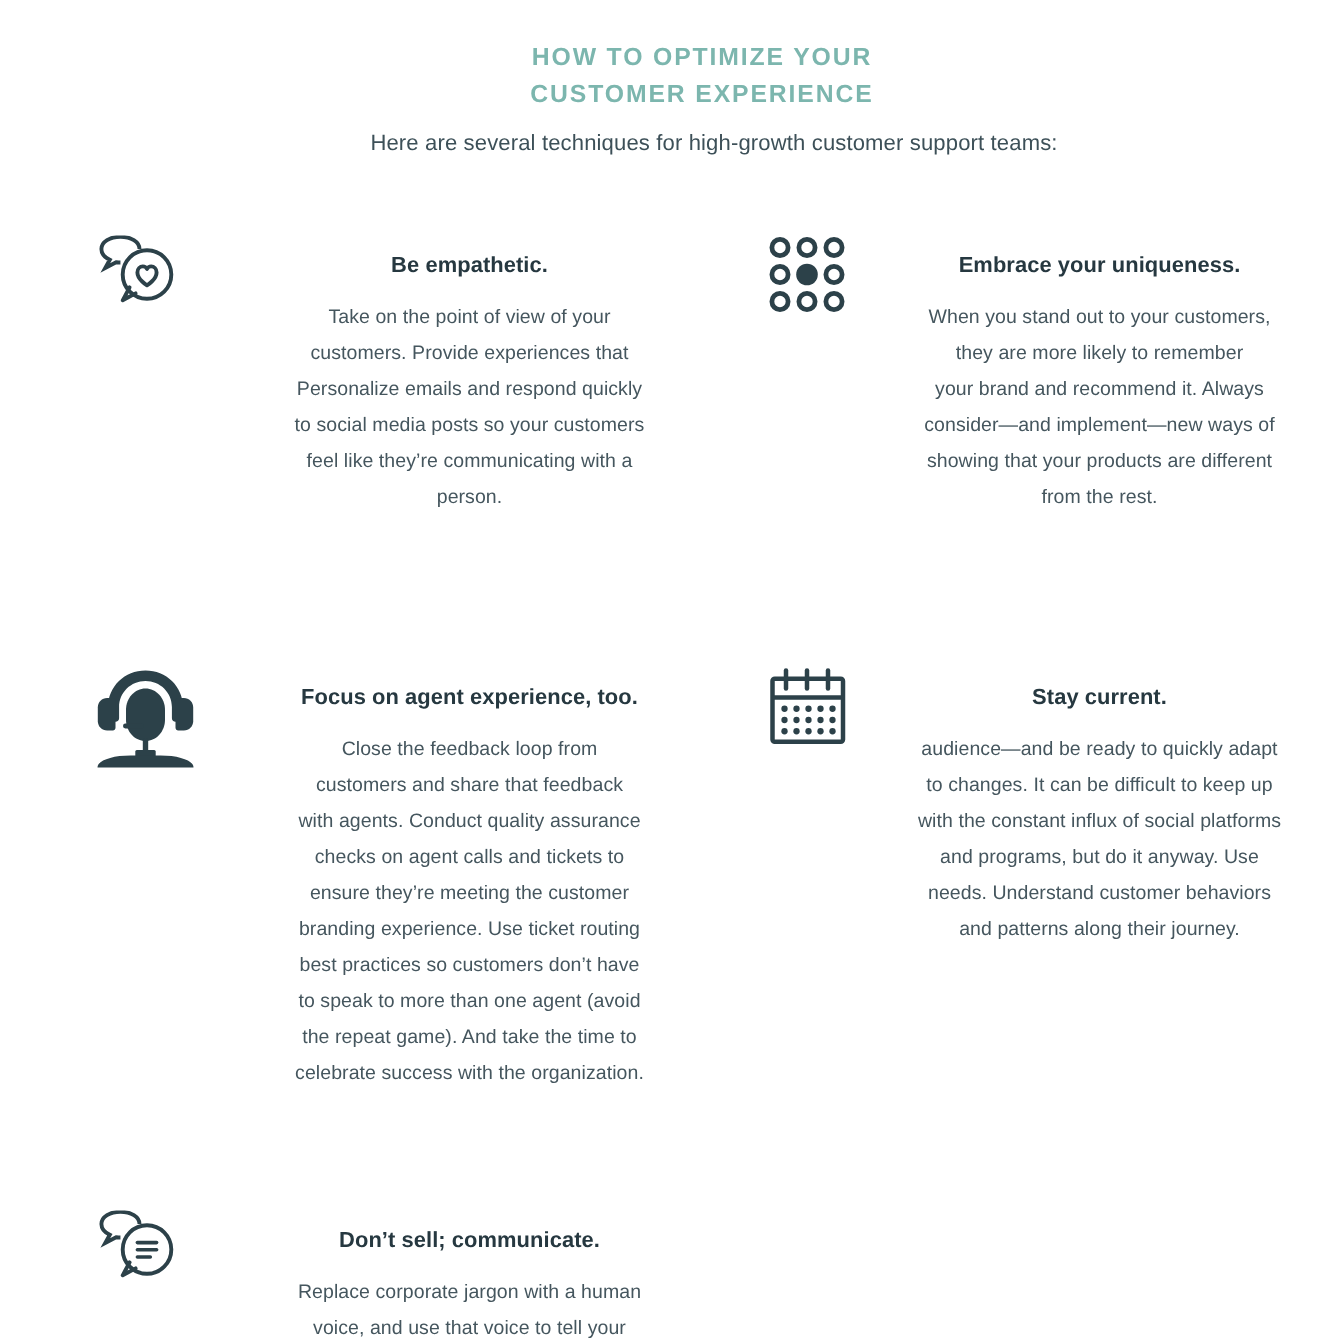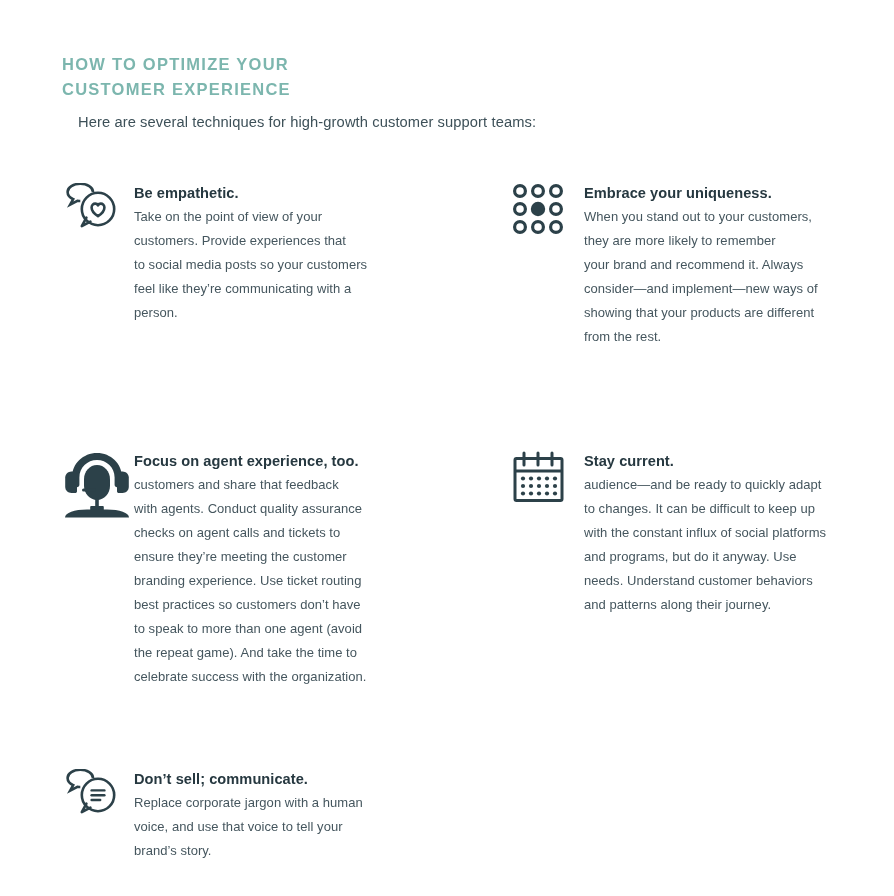--- a/index.html
+++ b/index.html
@@ -13,21 +13,22 @@
     font-family: "Liberation Sans", sans-serif;
     color: #33464e;
     position: relative;
     overflow: hidden;
   }
   .page {
     position: relative;
     width: 894px;
     height: 896px;
     box-sizing: border-box;
-    padding: 52px 20px 0 62px;
+    padding: 26px 20px 0 62px;
+    text-align: center;
   }
 
   
   .heading {
     color: #7cb6ae;
     font-size: 16.5px;
     font-weight: bold;
     letter-spacing: 1.25px;
     line-height: 25px;
     text-transform: uppercase;
@@ -68,21 +69,21 @@
 
   .textcol {
     flex: 1 1 auto;
     padding-top: 0px;
   }
   .item-title {
     font-size: 14.6px;
     font-weight: bold;
     color: #263840;
     line-height: 24px;
-    margin: 0;
+    margin: 10px;
     letter-spacing: 0.05px;
   }
   .item-body {
     font-size: 13px;
     line-height: 24px;
     color: #45565e;
     margin: 0;
     letter-spacing: 0.05px;
   }
   .item-body .ln { display: block; white-space: pre; }
@@ -118,20 +119,21 @@
             <circle cx="36" cy="26" r="16.2"></circle>
             <path d="M24.4 34.6 L19.8 43.2 L28.4 38.6" stroke-linecap="round" stroke-linejoin="round"></path>
             <path d="M36 33.2 C36 33.2 29.6 29.3 29.6 24.6 C29.6 22.1 31.4 20.6 33.2 20.6 C34.6 20.6 35.6 21.5 36 22.3 C36.4 21.5 37.4 20.6 38.8 20.6 C40.6 20.6 42.4 22.1 42.4 24.6 C42.4 29.3 36 33.2 36 33.2 Z" stroke-linejoin="round"></path>
           </svg>
         </div>
         <div class="textcol">
           <p class="item-title">Be empathetic.</p>
           <p class="item-body">
             <span class="ln">Take on the point of view of your</span>
             <span class="ln">customers. Provide experiences that</span>
+            <span class="ln">Personalize emails and respond quickly</span>
             <span class="ln">to social media posts so your customers</span>
             <span class="ln">feel like they’re communicating with a</span>
             <span class="ln">person.</span>
           </p>
         </div>
       </div>
 
       <div class="col col-right block-1 r-offset">
         <div class="icon-wrap">
           <svg width="54" height="52" viewBox="0 0 54 52" fill="none">
@@ -173,20 +175,21 @@
             <path d="M35 14 C27.8 14 22 20.4 22 28.2 L22 34.8 C22 42.6 27.8 49 35 49 C42.2 49 48 42.6 48 34.8 L48 28.2 C48 20.4 42.2 14 35 14 Z"></path>
             <rect x="33.2" y="47" width="3.6" height="9" rx="1.2"></rect>
             <rect x="20" y="37.4" width="14" height="3.2" rx="1.6"></rect>
             <rect x="28.2" y="55" width="13.6" height="5.4" rx="1"></rect>
             <path d="M3 66.6 C3 62 12.4 58.6 25 58.6 L45 58.6 C57.6 58.6 67 62 67 66.6 Z"></path>
           </svg>
         </div>
         <div class="textcol">
           <p class="item-title">Focus on agent experience, too.</p>
           <p class="item-body">
+            <span class="ln">Close the feedback loop from</span>
             <span class="ln">customers and share that feedback</span>
             <span class="ln">with agents. Conduct quality assurance</span>
             <span class="ln">checks on agent calls and tickets to</span>
             <span class="ln">ensure they’re meeting the customer</span>
             <span class="ln">branding experience. Use ticket routing</span>
             <span class="ln">best practices so customers don’t have</span>
             <span class="ln">to speak to more than one agent (avoid</span>
             <span class="ln">the repeat game). And take the time to</span>
             <span class="ln">celebrate success with the organization.</span>
           </p>

